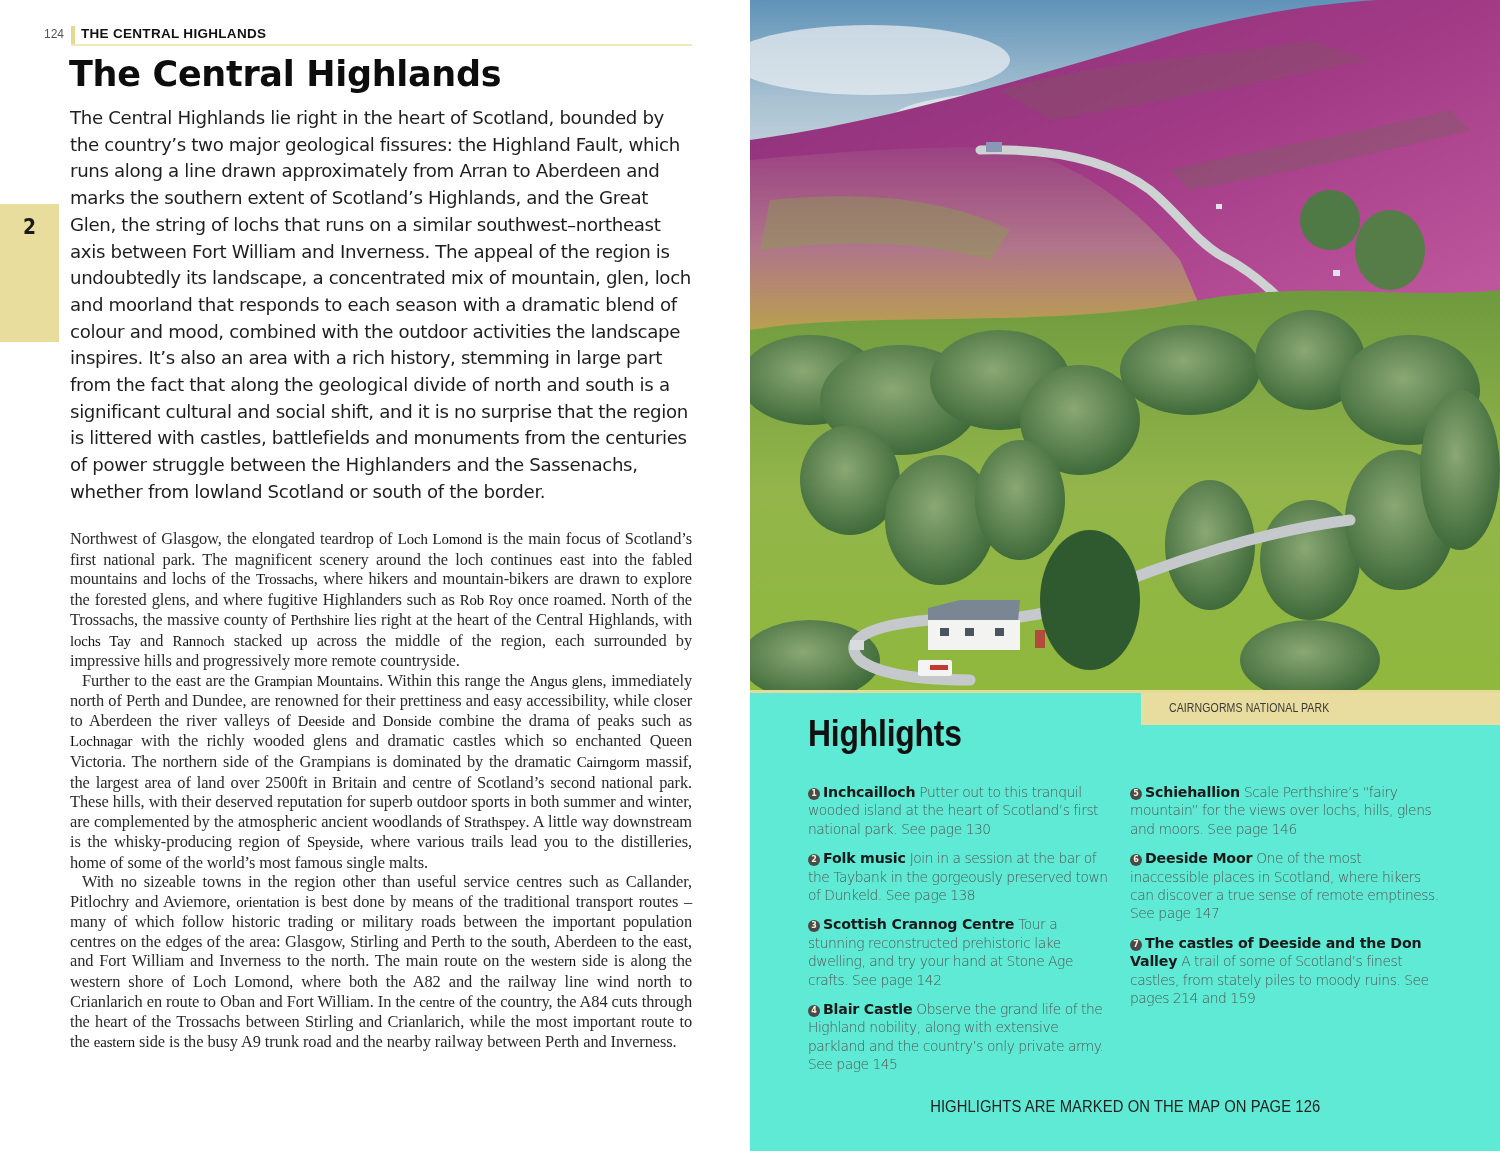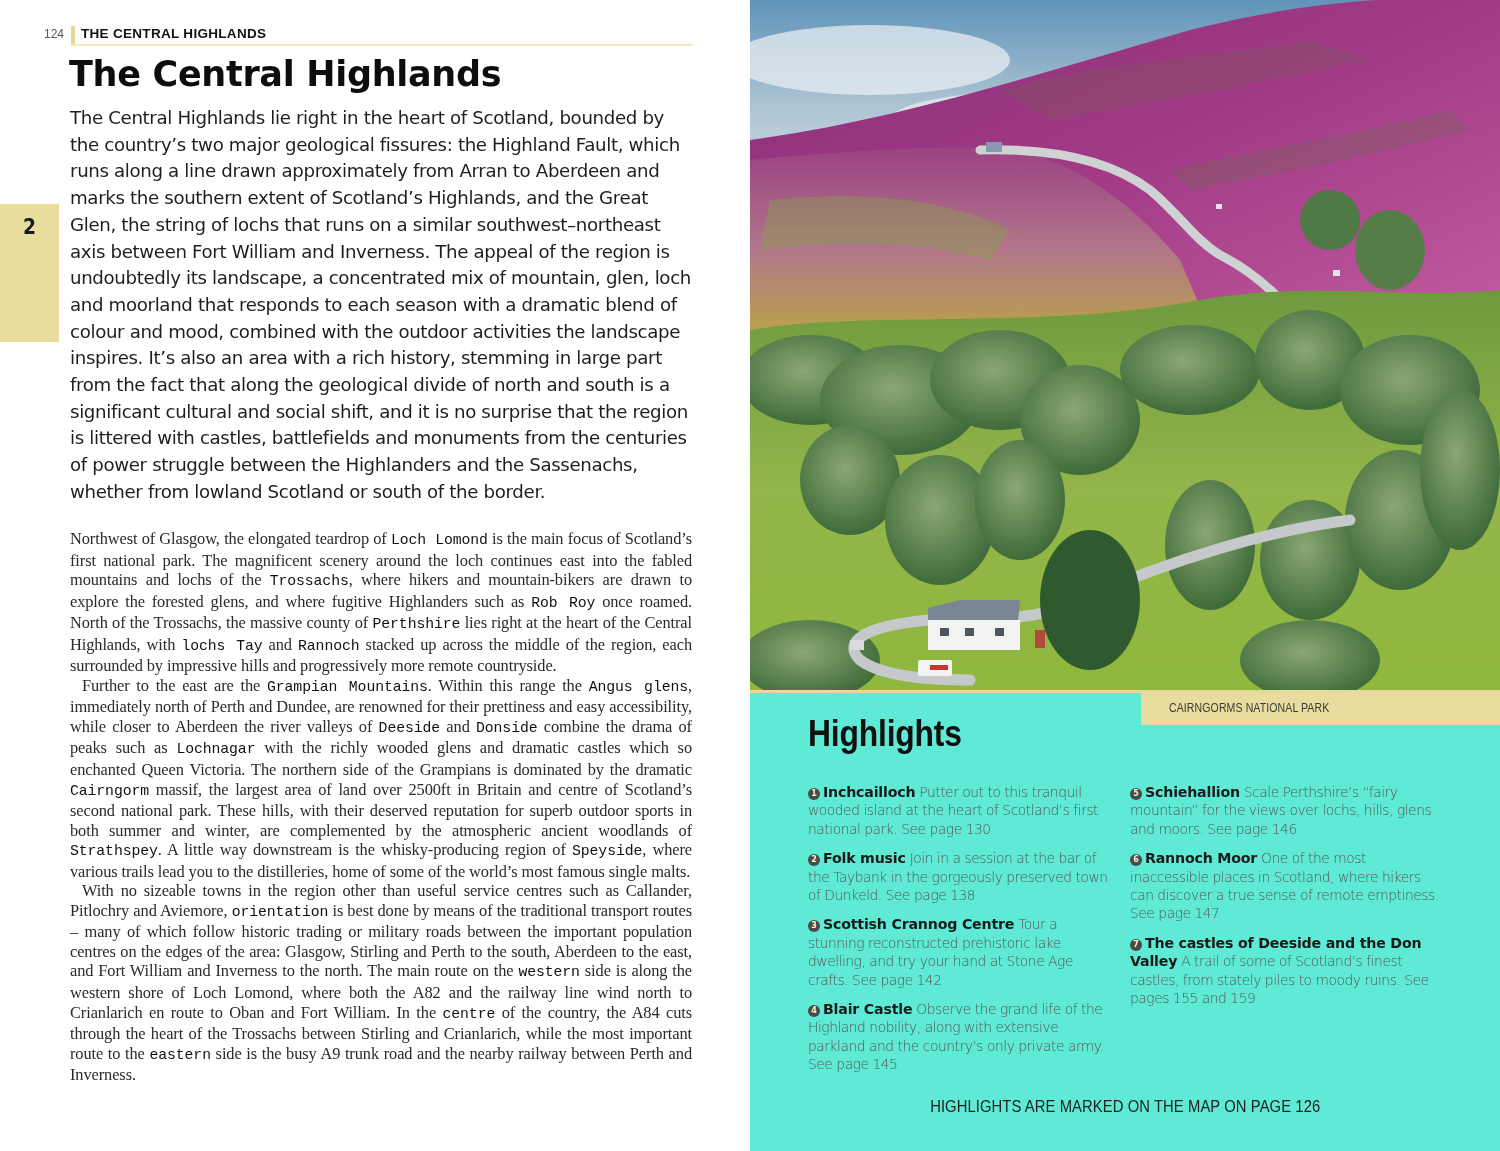--- a/index.html
+++ b/index.html
@@ -18,21 +18,21 @@
   .chapter-title { position: absolute; left: 69px; top: 54px; font-size: 35px; font-weight: bold; color: #0d0d0d; letter-spacing: -0.3px; font-family: "DejaVu Sans", sans-serif; }
 
   .chapter-tab { position: absolute; left: 0; top: 204px; width: 59px; height: 138px; background: #e8dd9c; }
   .chapter-tab span { position: absolute; left: 0; width: 59px; top: 10px; text-align: center; font-size: 22px; font-weight: bold; color: #1a1a1a; font-family: "DejaVu Sans", sans-serif; transform: scaleX(0.85); }
 
   .intro { position: absolute; left: 70px; top: 105px; width: 622px; font-size: 18.2px; line-height: 26.7px; color: #1e1e1e; font-family: "DejaVu Sans", sans-serif; letter-spacing: -0.35px; }
 
   .body-text { position: absolute; left: 70px; top: 529px; width: 622px; font-family: "Liberation Serif", serif; font-size: 16.4px; line-height: 19.55px; color: #2a2a2a; text-align: justify; letter-spacing: -0.1px; }
   .body-text p { text-indent: 0; }
   .body-text p + p { text-indent: 12px; }
-  .body-text b { font-family: Liberation Mono, monospace; font-weight: normal; color: #111; font-size: 14.8px; }
+  .body-text b { font-family: Liberation Serif, serif; font-weight: normal; color: #111; font-size: 14.8px; }
 
   
   .right-page { position: absolute; left: 750px; top: 0; width: 892px; height: 1151px; background: #5eead4; }
 
   .photo { position: absolute; left: 0; top: 0; width: 750px; height: 690px; overflow: hidden; background: #7db04a; }
   .photo svg { display: block; }
   .photo-rule { position: absolute; left: 0; top: 690px; width: 750px; height: 3px; background: #e6da9a; }
 
   .caption-band { position: absolute; left: 391px; top: 693px; width: 359px; height: 32px; background: #e8dd9e; }
   .caption-band span { position: absolute; left: 28px; top: 8px; font-size: 12px; color: #3a3a3a; letter-spacing: 0.1px; transform: scaleX(0.88); transform-origin: left; display: inline-block; white-space: nowrap; }
@@ -186,23 +186,23 @@
     <div class="hl-item">
       <span class="num">4</span><span class="name">Blair Castle</span> <span>Observe the grand life of the Highland nobility, along with extensive parkland and the country’s only private army. See page 145</span>
     </div>
   </div>
 
   <div class="hl-col c2">
     <div class="hl-item">
       <span class="num">5</span><span class="name">Schiehallion</span> <span>Scale Perthshire’s “fairy mountain” for the views over lochs, hills, glens and moors. See page 146</span>
     </div>
     <div class="hl-item">
-      <span class="num">6</span><span class="name">Rannoch Moor</span> <span>One of the most inaccessible places in Scotland, where hikers can discover a true sense of remote emptiness. See page 147</span>
-    </div>
-    <div class="hl-item">
-      <span class="num">7</span><span class="name">The castles of Deeside and the Don Valley</span> <span>A trail of some of Scotland’s finest castles, from stately piles to moody ruins. See pages 155 and 159</span>
+      <span class="num">6</span><span class="name">Deeside Moor</span> <span>One of the most inaccessible places in Scotland, where hikers can discover a true sense of remote emptiness. See page 147</span>
+    </div>
+    <div class="hl-item">
+      <span class="num">7</span><span class="name">The castles of Deeside and the Don Valley</span> <span>A trail of some of Scotland’s finest castles, from stately piles to moody ruins. See pages 214 and 159</span>
     </div>
   </div>
 
   <div class="hl-footnote">
     <span>HIGHLIGHTS ARE MARKED ON THE MAP ON PAGE 126</span>
   </div>
 </div>
 
 </body></html>

